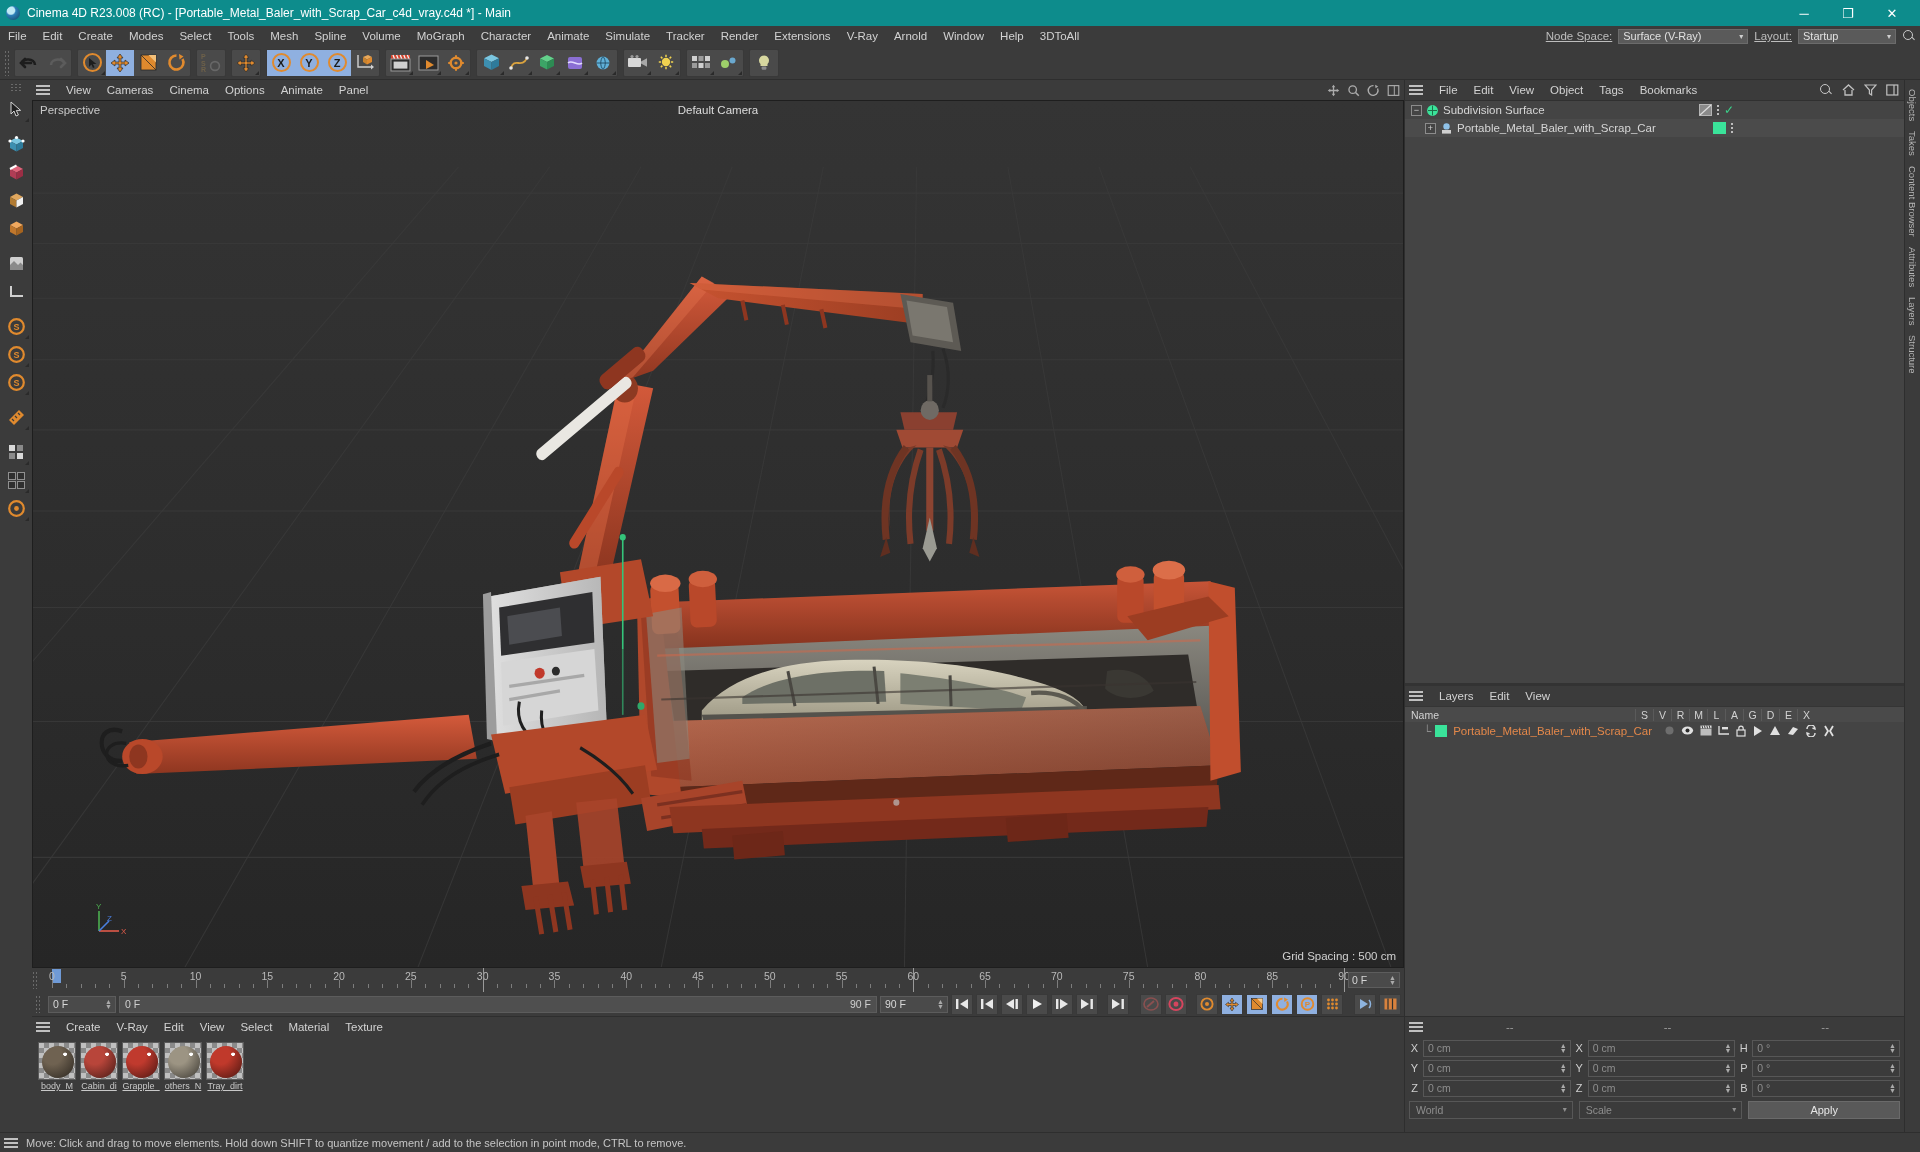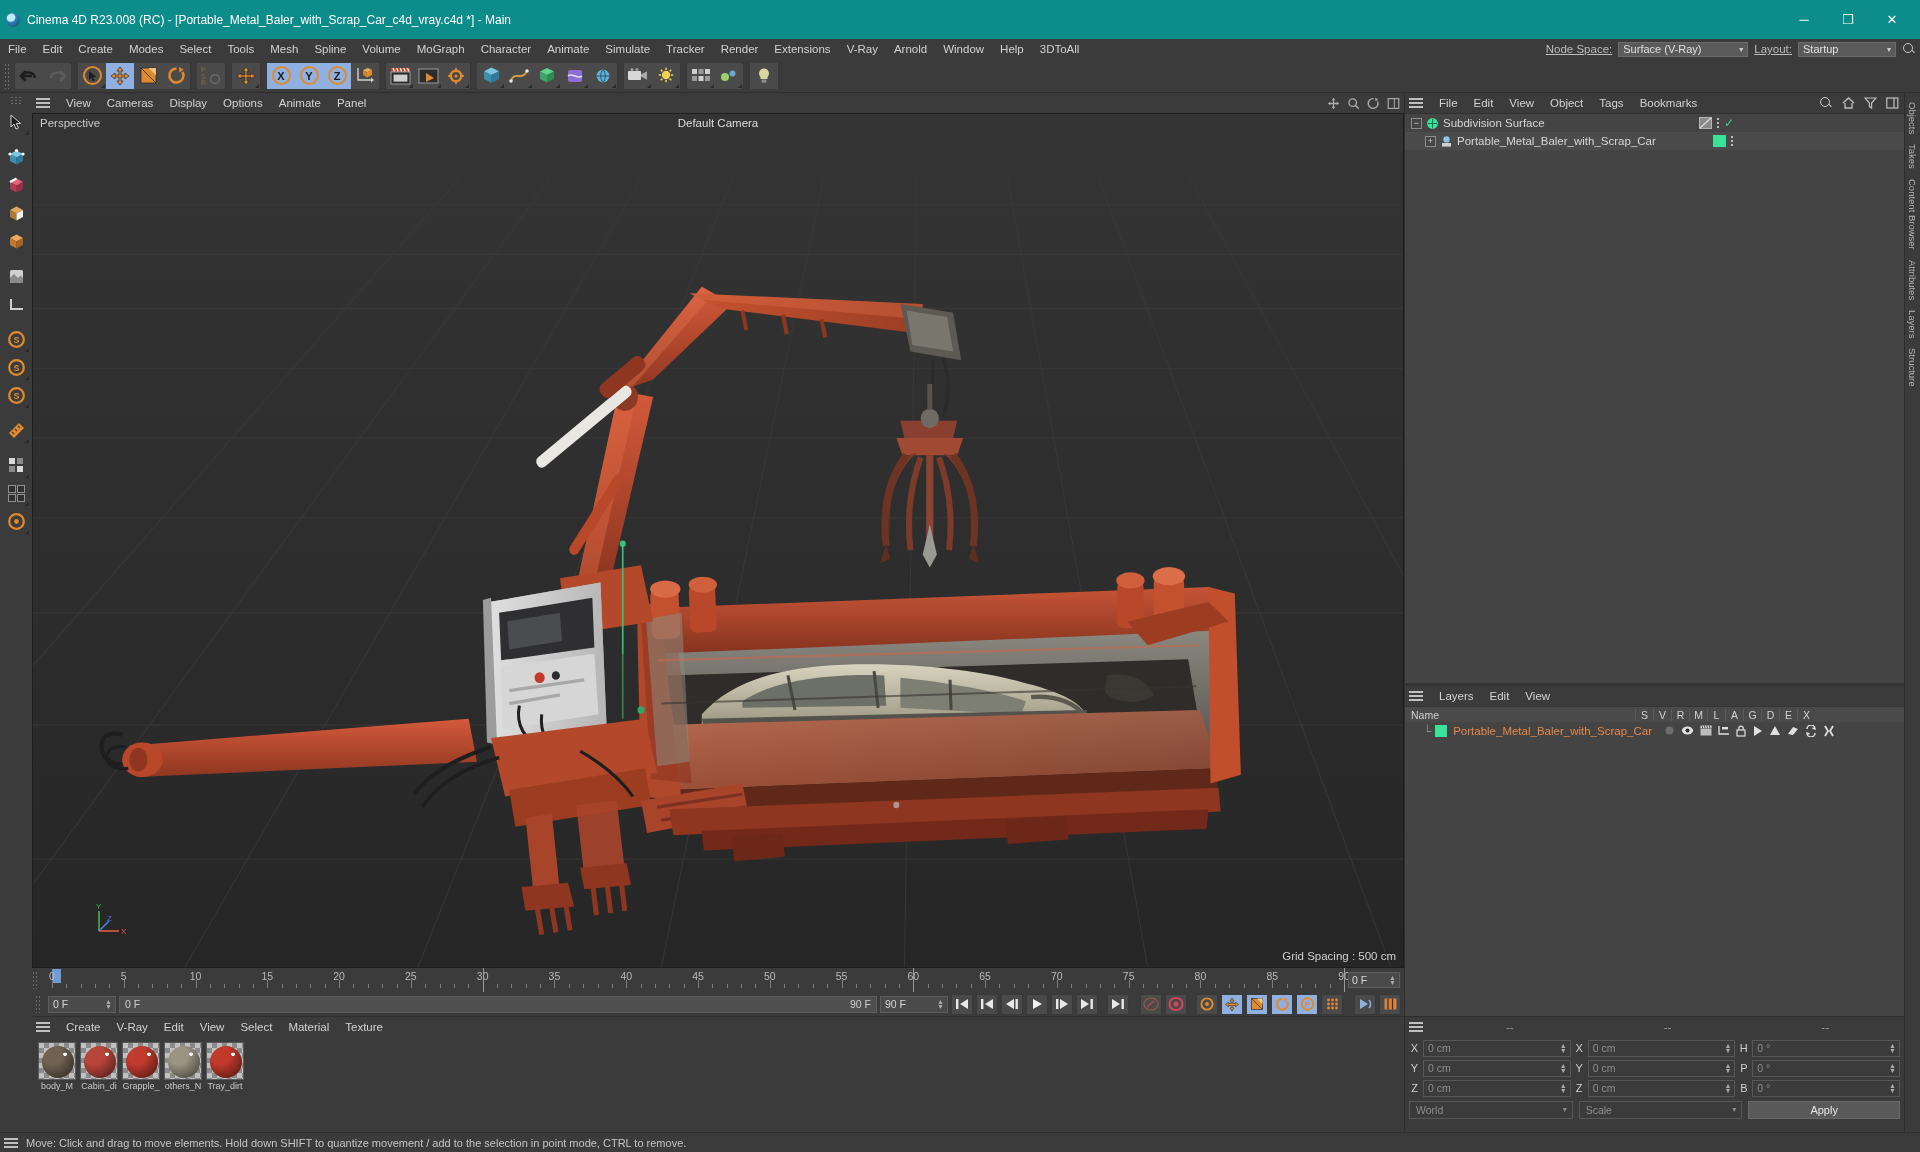--- a/index.html
+++ b/index.html
@@ -1,21 +1,21 @@
 <!DOCTYPE html>
 <html><head>
 <meta charset="utf-8">
 <style>
   * { box-sizing: border-box; margin:0; padding:0; }
   html,body { width:1920px; height:1152px; overflow:hidden; background:#3b3b3b;
     font-family:"Liberation Sans", sans-serif; color:#c8c8c8; }
   .app { position:relative; width:1920px; height:1152px; display:flex; flex-direction:column; }
 
   
-  .titlebar { height:39px; background:#0d8c8c; display:flex; align-items:center;
+  .titlebar { height:26px; background:#0d8c8c; display:flex; align-items:center;
      padding:0 6px; font-size:12px; color:#ffffff; flex:none; }
   .tb-logo { width:14px; height:14px; border-radius:50%;
      background:radial-gradient(circle at 35% 32%, #bfe9f5 0 28%, #2c7fb8 38%, #14405e 100%);
      margin-right:7px; flex:none; }
   .tb-title { white-space:nowrap; }
   .tb-spacer { flex:1; }
   .tb-btn { width:44px; height:22px; display:flex; align-items:center; justify-content:center;
      font-size:13px; color:#fff; }
 
   
@@ -107,21 +107,21 @@
      font-size:10.5px; color:#cfcfcf; }
   .tpbtn { width:22px; height:21px; background:#4a4a4a; border:1px solid #393939;
      display:flex; align-items:center; justify-content:center; }
   .tpbtn.on { background:#8fb0e0; }
 
   
   .matpanel { height:116px; background:#3b3b3b; display:flex; flex-direction:column; flex:none;
      border-top:1px solid #2e2e2e; }
   .matmenu { height:20px; display:flex; align-items:center; font-size:11.5px; }
   .matlist { flex:1; display:flex; gap:4px; padding:5px 6px; }
-  .mat { width:38px; }
+  .mat { width:38px;text-decoration:underline; }
   .mat-sw { width:38px; height:38px; border:1px solid #5a5a5a;
      background-image:
        linear-gradient(45deg,#8a8a8a 25%,transparent 25%,transparent 75%,#8a8a8a 75%),
        linear-gradient(45deg,#8a8a8a 25%,#c0c0c0 25%,#c0c0c0 75%,#8a8a8a 75%);
      background-size:10px 10px; background-position:0 0,5px 5px; position:relative; overflow:hidden;}
   .mat-ball { position:absolute; left:3px; top:3px; width:32px; height:32px; border-radius:50%;}
   .mat-name { font-size:9px; color:#c8c8c8; text-align:center; margin-top:1px;
      white-space:nowrap; overflow:hidden; }
 
   
@@ -539,21 +539,21 @@
     <div class="center">
 
       <div class="vpmenu">
         <div class="hamb">
             <i></i>
             <i></i>
             <i></i>
           </div>
         <div class="menu-item">View</div>
         <div class="menu-item">Cameras</div>
-        <div class="menu-item">Display</div>
+        <div class="menu-item">Cinema</div>
         <div class="menu-item">Options</div>
         <div class="menu-item">Animate</div>
         <div class="menu-item">Panel</div>
         <div class="vpm-right">
           <svg class="vpicon" viewBox="0 0 16 16">
               <path d="M8 1 L10.2 4 H8.8 V7.2 H12 V5.8 L15 8 L12 10.2 V8.8 H8.8 V12 H10.2 L8 15 L5.8 12 H7.2 V8.8 H4 V10.2 L1 8 L4 5.8 V7.2 H7.2 V4 H5.8 Z" fill="#c0c0c0"></path>
             </svg>
           <svg class="vpicon" viewBox="0 0 16 16">
               <circle cx="7" cy="7" r="4.6" fill="none" stroke="#c0c0c0" stroke-width="1.6"></circle>
               <path d="M10.5 10.5 L14.5 14.5" stroke="#c0c0c0" stroke-width="1.8"></path>

